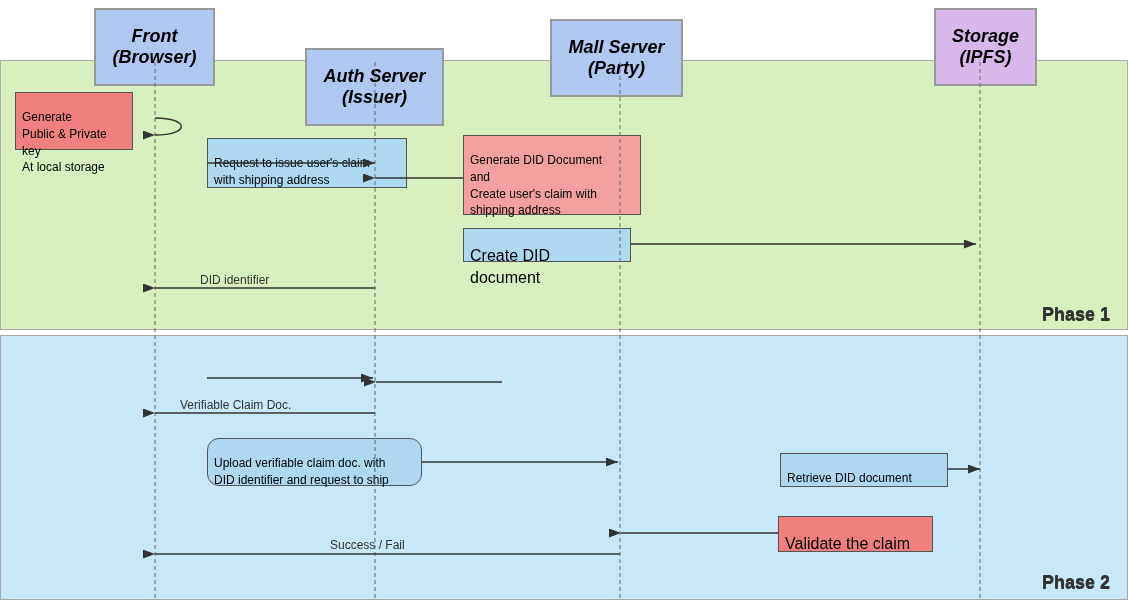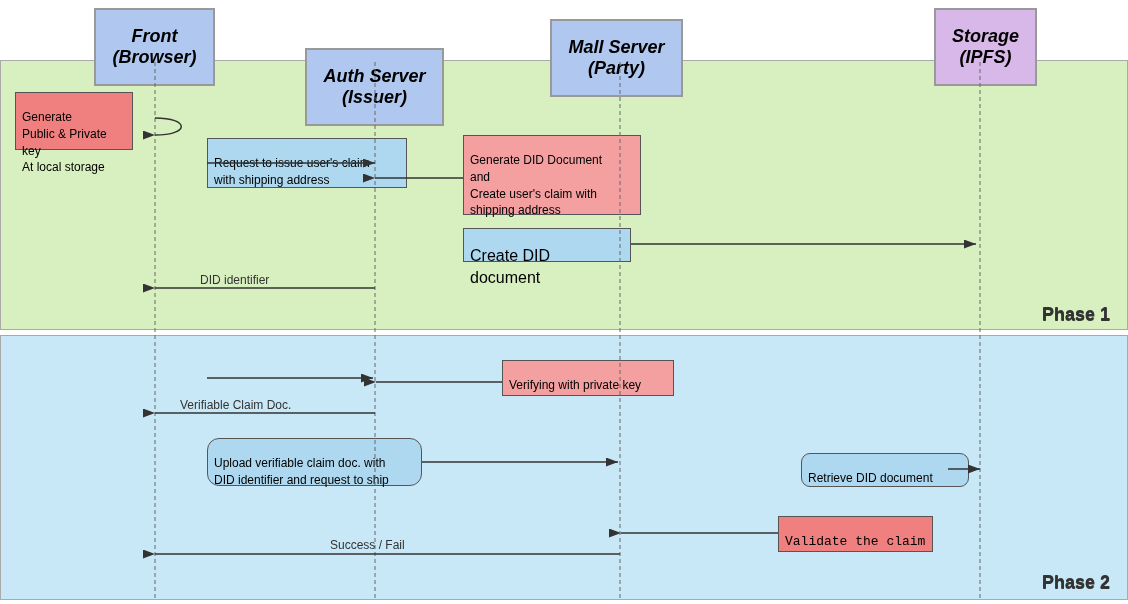--- a/index.html
+++ b/index.html
@@ -124,34 +124,31 @@
 
   <div class="note-box box-salmon" style="left:463px; top:135px; width:178px; height:80px;">
     <span style="font-size:12px;">Generate DID Document<br>and<br>Create user's claim with<br>shipping address</span>
   </div>
 
   <div class="note-box box-blue" style="left:463px; top:228px; width:168px; height:32px;">
     <span style="font-size:16px;">Create DID document</span>
   </div>
 
 
-  <div class="note-box box-salmon" style="left:502px; top:360px; width:172px; height:36px;">
-    <span style="font-size:12px;">Verifying with private key</span>
-  </div>
 
   <div class="note-box box-blue" style="left:207px; top:438px; width:215px; height:48px;border-radius:12px;">
     <span style="font-size:12px;">Upload verifiable claim doc. with<br>DID identifier and request to ship</span>
   </div>
 
-  <div class="note-box box-blue" style="left:801px; top:453px; width:168px; height:32px;border-radius:9px;">
+  <div class="note-box box-blue" style="left:780px; top:453px; width:168px; height:32px;">
     <span style="font-size:12px;">Retrieve DID document</span>
   </div>
 
   <div class="note-box box-red" style="left:778px; top:516px; width:155px; height:36px;">
-    <span style="font-size:13px;font-family:Liberation Mono, monospace;">Validate the claim</span>
+    <span style="font-size:16px;">Validate the claim</span>
   </div>
 
   <svg class="arrows">
     <defs>
       <marker id="arrowhead" markerWidth="8" markerHeight="6" refX="8" refY="3" orient="auto">
         <polygon points="0 0, 8 3, 0 6" class="arrow-head"></polygon>
       </marker>
       <marker id="arrowhead-left" markerWidth="8" markerHeight="6" refX="0" refY="3" orient="auto">
         <polygon points="8 0, 0 3, 8 6" class="arrow-head"></polygon>
       </marker>

